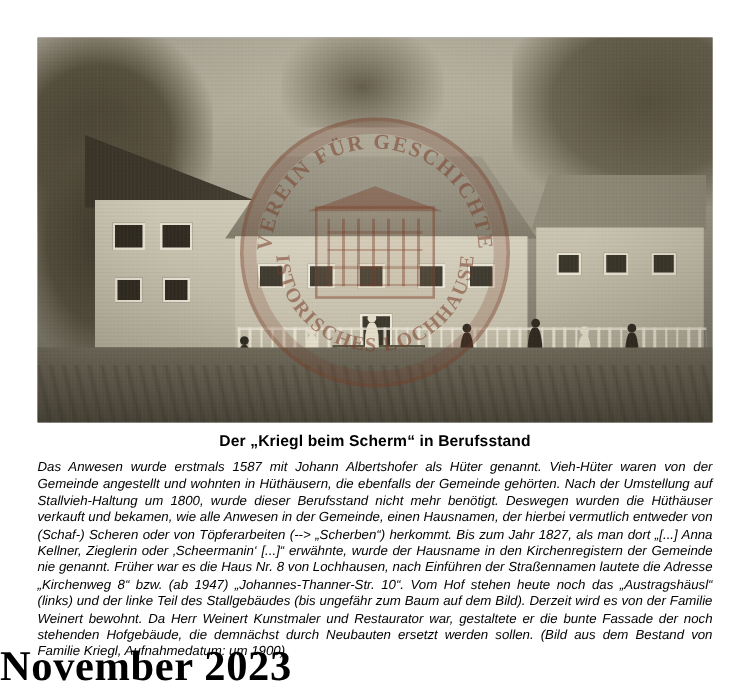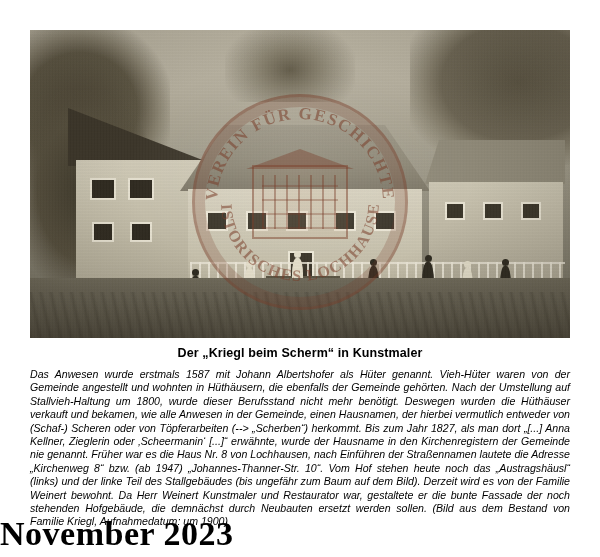--- a/index.html
+++ b/index.html
@@ -402,19 +402,19 @@
           </svg>
         </div>
         <div class="stamp-center">
           <div class="stamp-center-grid"></div>
         </div>
       </div>
 
     </div>
   </div>
 
-  <div class="caption">Der „Kriegl beim Scherm“ in Kunstmaler</div>
+  <div class="caption">Der „Kriegl beim Scherm“ in Berufsstand</div>
 
   <div class="body-text">Das Anwesen wurde erstmals 1587 mit Johann Albertshofer als Hüter genannt. Vieh-Hüter waren von der Gemeinde angestellt und wohnten in Hüthäusern, die ebenfalls der Gemeinde gehörten. Nach der Umstellung auf Stallvieh-Haltung um 1800, wurde dieser Berufsstand nicht mehr benötigt. Deswegen wurden die Hüthäuser verkauft und bekamen, wie alle Anwesen in der Gemeinde, einen Hausnamen, der hierbei vermutlich entweder von (Schaf-) Scheren oder von Töpferarbeiten (--&gt; „Scherben“) herkommt. Bis zum Jahr 1827, als man dort „[...] Anna Kellner, Zieglerin oder ‚Scheermanin‘ [...]“ erwähnte, wurde der Hausname in den Kirchenregistern der Gemeinde nie genannt. Früher war es die Haus Nr. 8 von Lochhausen, nach Einführen der Straßennamen lautete die Adresse „Kirchenweg 8“ bzw. (ab 1947) „Johannes-Thanner-Str. 10“. Vom Hof stehen heute noch das „Austragshäusl“ (links) und der linke Teil des Stallgebäudes (bis ungefähr zum Baum auf dem Bild). Derzeit wird es von der Familie Weinert bewohnt. Da Herr Weinert Kunstmaler und Restaurator war, gestaltete er die bunte Fassade der noch stehenden Hofgebäude, die demnächst durch Neubauten ersetzt werden sollen. (Bild aus dem Bestand von Familie Kriegl, Aufnahmedatum: um 1900)</div>
 
   <div class="month">November 2023</div>
 
 </div>
 
 </body></html>

